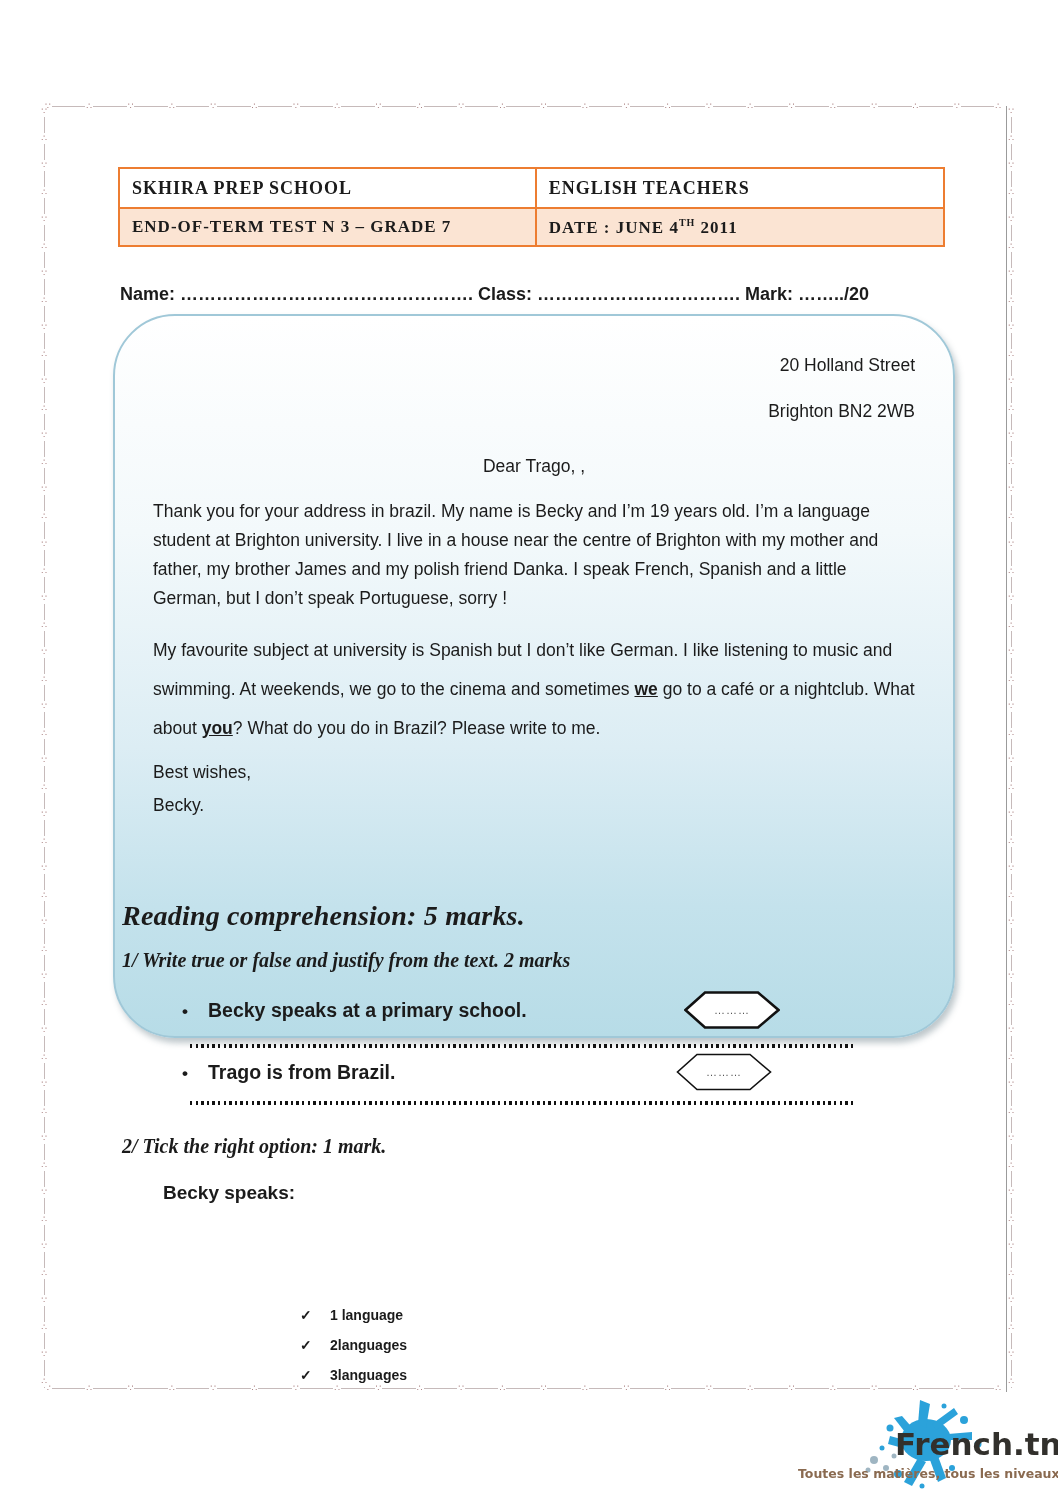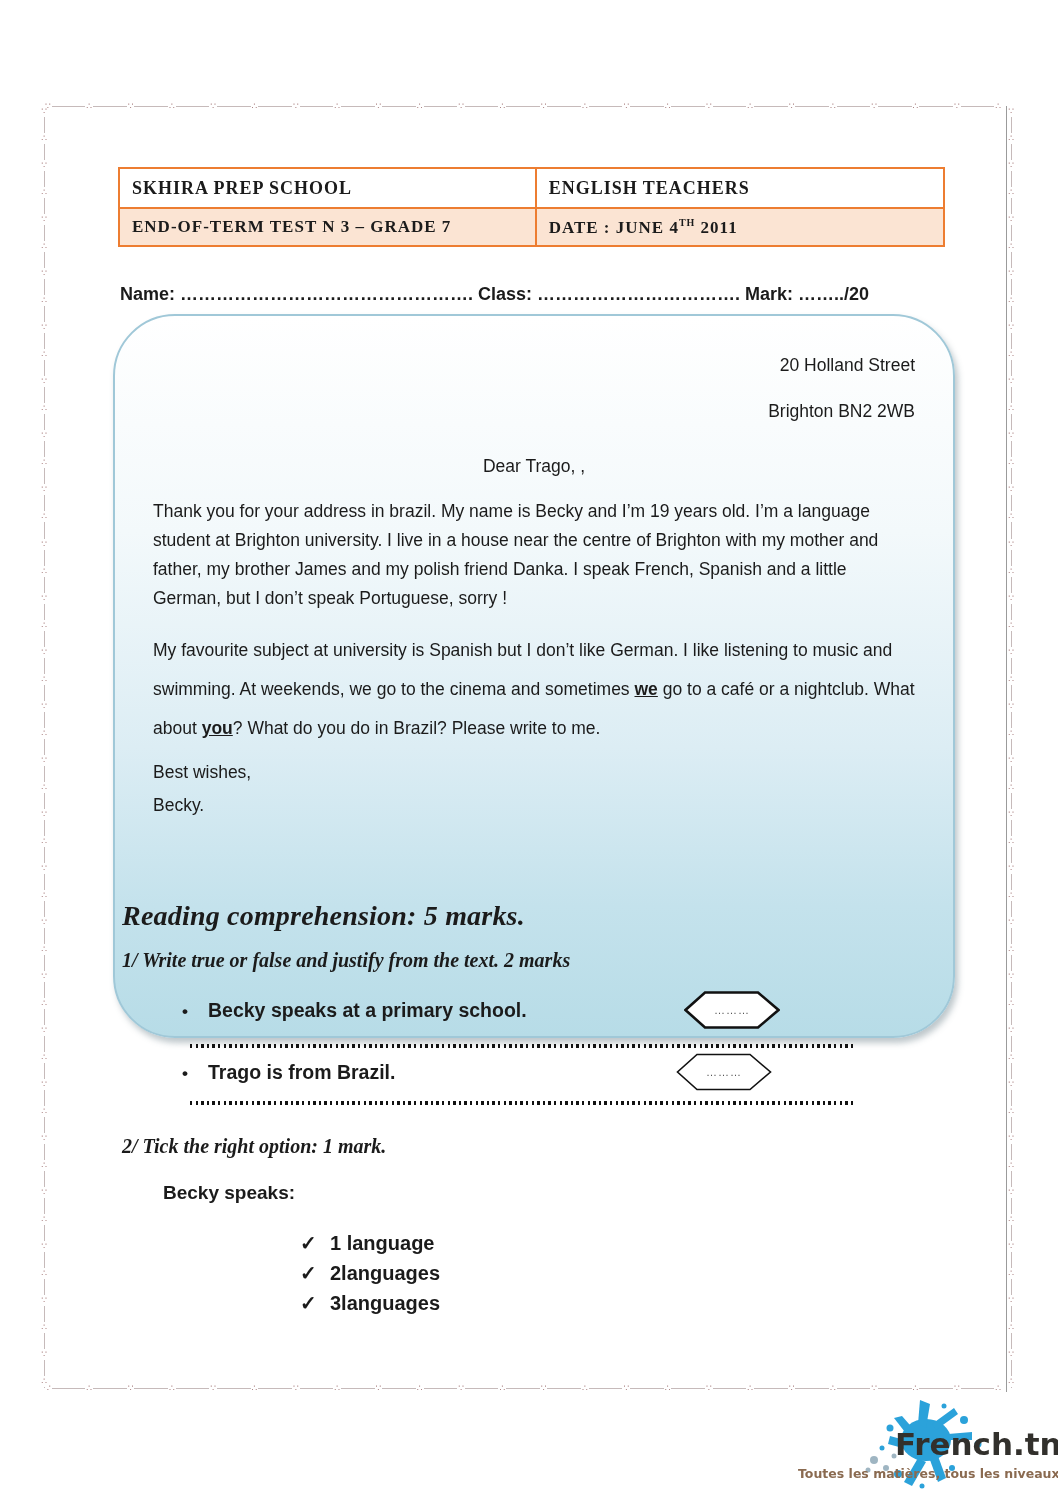--- a/index.html
+++ b/index.html
@@ -64,21 +64,21 @@
   .hx1{left:684px;top:991px;} .hx2{left:676px;top:1053px;}
   .hexwrap svg{position:absolute;left:0;top:0;width:100%;height:100%;}
   .hexwrap .hexdots{position:absolute;left:0;right:0;top:13px;text-align:center;
     font-size:11px;letter-spacing:1px;color:#555;}
   .hx1 polygon{stroke-width:2.6;} .hx2 polygon{stroke-width:1.6;}
   .ansline{position:absolute;left:190px;width:665px;height:4px;
     background:repeating-linear-gradient(90deg,#111 0 2.4px,transparent 2.4px 5.6px);}
   .al1{top:1044px;} .al2{top:1101px;}
 
   
-  .options{position:absolute;left:300px;top:1228px;font-weight:bold;font-size:20px;line-height:30px;}
+  .options{position:absolute;left:300px;top:1300px;font-weight:bold;font-size:14px;line-height:30px;}
   .options .row{white-space:nowrap;}
   .options .chk{display:inline-block;width:30px;font-weight:bold;}
 
   
   .logo{position:absolute;left:780px;top:1398px;width:278px;height:95px;}
   .logo .splat{position:absolute;left:80px;top:0px;width:130px;height:92px;}
   .logo .brand{position:absolute;left:115px;top:28px;font-family:"DejaVu Sans", sans-serif;
     font-weight:bold;font-size:31px;color:#32302c;letter-spacing:0;}
   .logo .tagline{position:absolute;left:18px;top:68px;width:260px;
     font-family:"DejaVu Sans", sans-serif;font-weight:bold;font-size:12.5px;

